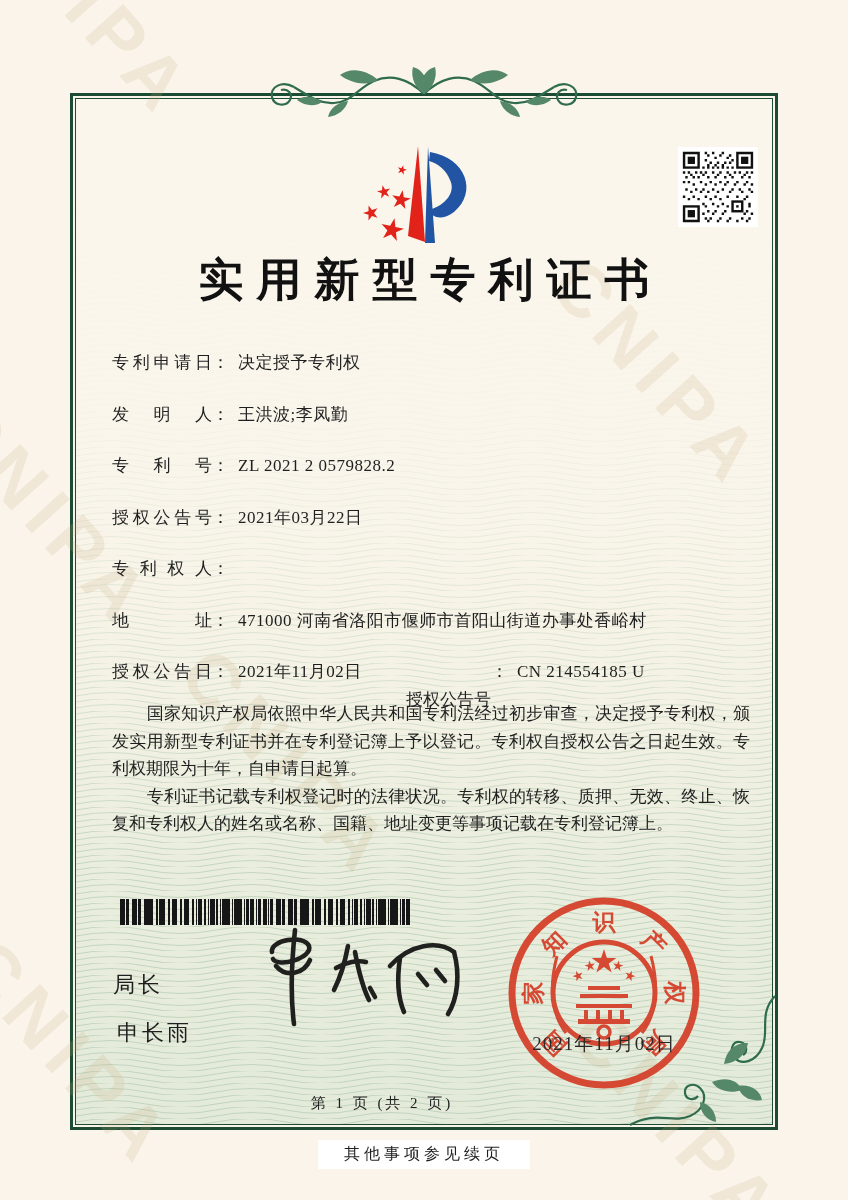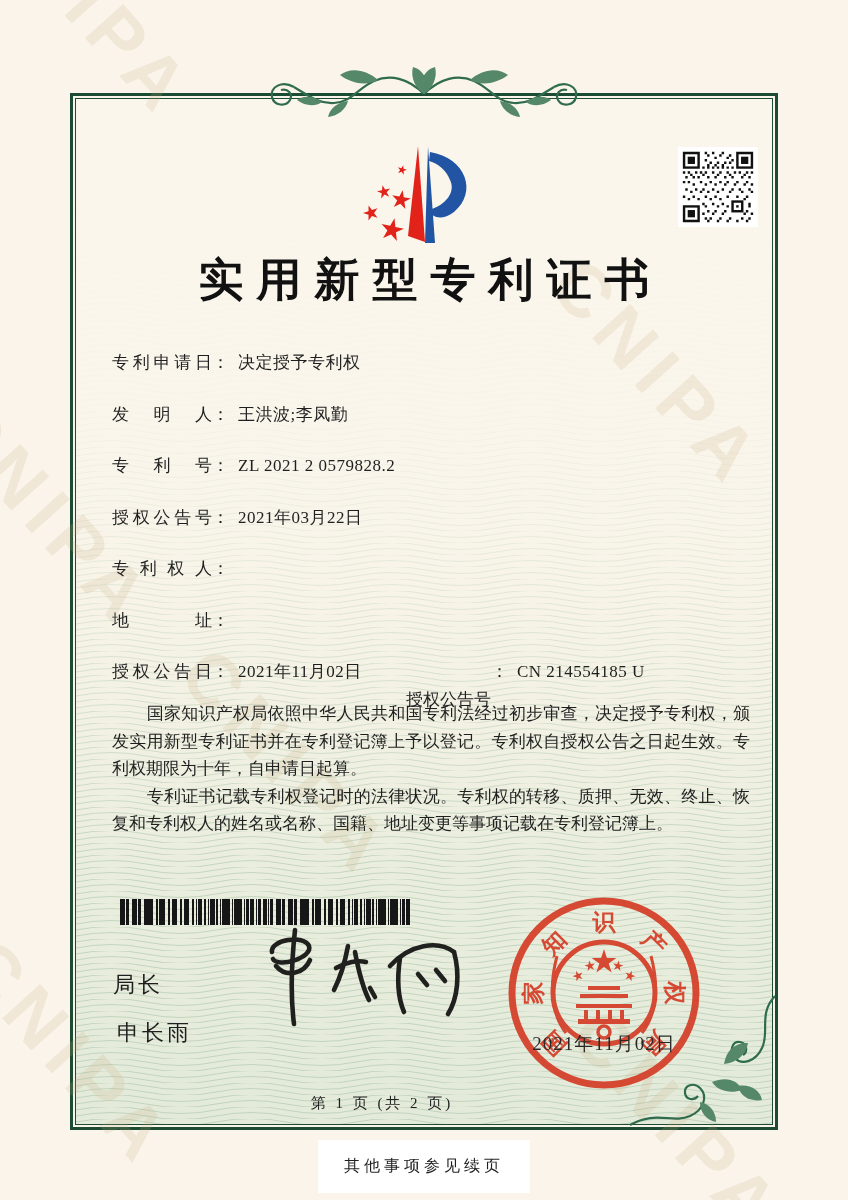--- a/index.html
+++ b/index.html
@@ -73,21 +73,21 @@
   .seal { position:absolute; z-index:7; left:505px; top:894px; width:198px; height:198px; opacity:0.94; }
   .seal .ring-char { font-size:23px; font-weight:bold; fill:#d5402a; font-family:"Liberation Serif",serif; }
   .seal .emblem { fill:#d5402a; }
   .seal .seal-date { font-size:19px; letter-spacing:1px; fill:#1d1d1d; font-family:"Liberation Serif",serif; }
   .page-no {
     position:absolute; z-index:5; left:70px; top:1094px; width:624px; text-align:center;
     font-size:15px; letter-spacing:3px;
   }
   .contin {
     position:absolute; z-index:5; left:50%; transform:translateX(-50%); top:1140px;
-    background:#ffffff; padding:16px 26px; font-size:16px; letter-spacing:4px; white-space:nowrap;
+    background:#ffffff; padding:4px 26px; font-size:16px; letter-spacing:4px; white-space:nowrap;
   }
 </style>
 </head>
 <body>
 
 <div class="page">
 
   <div class="wm" style="left:-50px; top:-40px;">CNIPA</div>
   <div class="wm" style="left:520px; top:330px;">CNIPA</div>
   <div class="wm" style="left:-90px; top:470px;">CNIPA</div>
@@ -187,20 +187,21 @@
         <span class="fcolon">：</span>
         <span class="fvalue">2021年03月22日</span>
     </div>
     <div class="frow">
       <span class="flabel">专利权人</span>
         <span class="fcolon">：</span>
     </div>
     <div class="frow">
       <span class="flabel">地址</span>
         <span class="fcolon">：</span>
+        <span class="fvalue">471000 河南省洛阳市偃师市首阳山街道办事处香峪村</span>
     </div>
     <div class="frow">
       <span class="flabel">授权公告日</span>
         <span class="fcolon">：</span>
         <span class="fvalue fv-date">2021年11月02日</span>
       <span class="flabel flabel2">授权公告号</span>
         <span class="fcolon">：</span>
         <span class="fvalue">CN 214554185 U</span>
     </div>
   </div>

